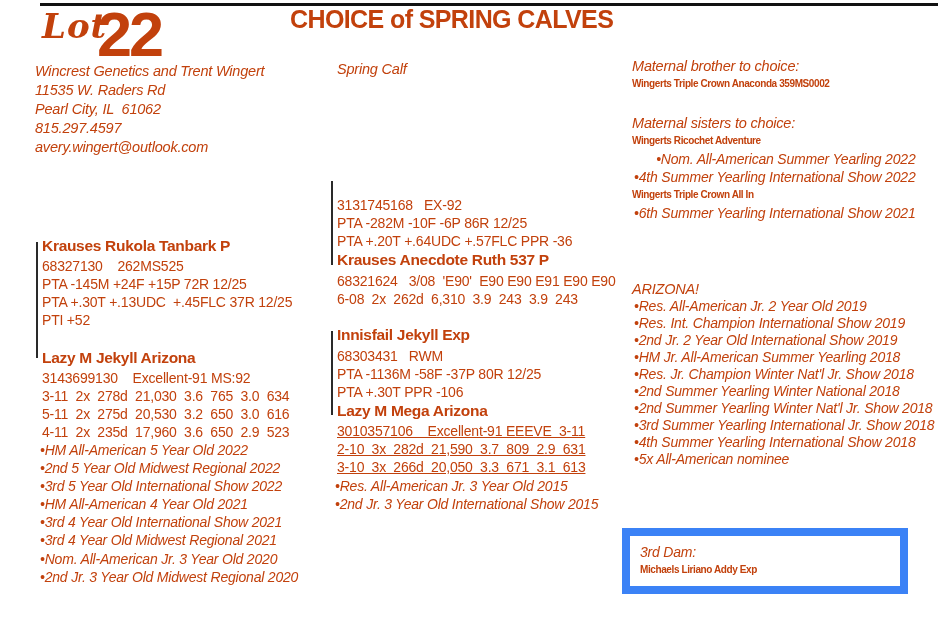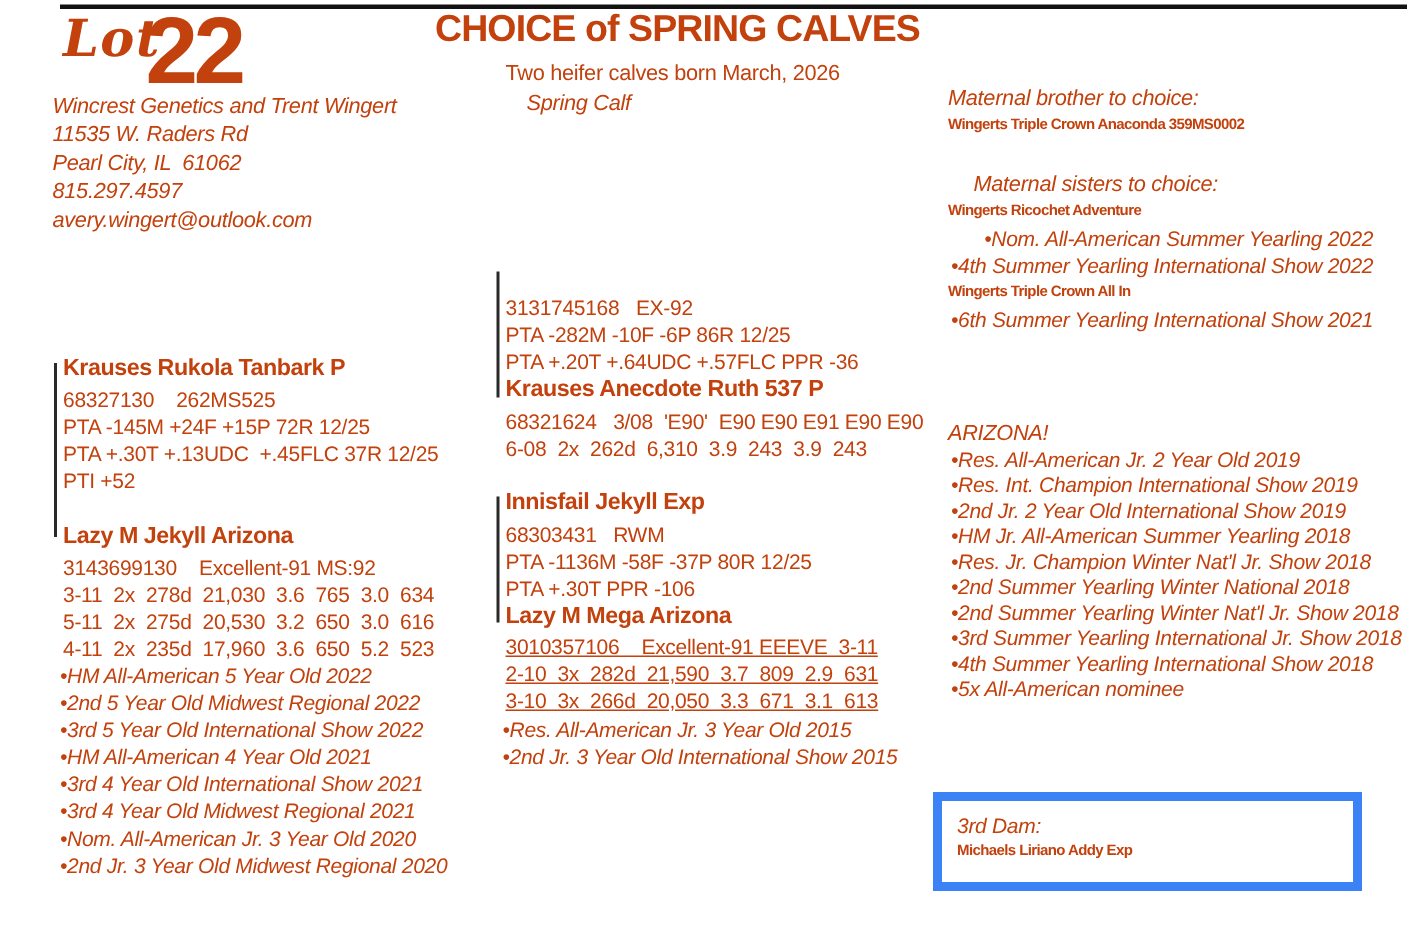--- a/index.html
+++ b/index.html
@@ -26,39 +26,38 @@
   }
   .lot-number{
     font-weight:bold;font-size:63px;letter-spacing:-3px;line-height:1;
   }
   .page-title{
     font-weight:bold;font-size:25px;letter-spacing:-0.6px;white-space:pre;
   }
   .sub{font-size:14.5px;letter-spacing:-0.2px;white-space:pre;line-height:19px;}
   .rc-name{font-size:10px;letter-spacing:-0.4px;white-space:pre;line-height:18px;font-weight:bold;}
   .third-dam-box{
-    border:6px solid #3b82f6;
+    border:8px solid #3b82f6;
     width:286px;height:66px;
     padding:7px 10px 0 10px;
     box-sizing:border-box;
   }
 </style>
 </head>
 <body>
 
 <div class="page">
 
   <div class="abs rule" style="left:40px;top:3px;width:898px;height:3px;"></div>
 
   <div class="abs lot-label" style="left:42px;top:6px;">Lot</div>
   <div class="abs lot-number" style="left:97px;top:3px;">22</div>
 
   <div class="abs page-title" style="left:290px;top:5px;">CHOICE of SPRING CALVES</div>
-  <div class="abs sub" style="left:337px;top:40px;">Two heifer calves born March, 2026</div>
-  <div class="abs sub italic" style="left:351px;top:60px;">Spring Calf</div>
+  <div class="abs sub italic" style="left:337px;top:60px;">Spring Calf</div>
 
   <div class="abs stack italic" style="left:35px;top:62px;">
     <span class="line sub">Wincrest Genetics and Trent Wingert</span>
     <span class="line sub">11535 W. Raders Rd</span>
     <span class="line sub">Pearl City, IL  61062</span>
     <span class="line sub">815.297.4597</span>
     <span class="line sub">avery.wingert@outlook.com</span>
   </div>
 
   <div class="abs bracket" style="left:36px;top:242px;height:116px;"></div>
@@ -67,21 +66,21 @@
     <span class="line">68327130    262MS525</span>
     <span class="line">PTA -145M +24F +15P 72R 12/25</span>
     <span class="line">PTA +.30T +.13UDC  +.45FLC 37R 12/25</span>
     <span class="line">PTI +52</span>
   </div>
   <div class="abs ped-name" style="left:42px;top:349px;">Lazy M Jekyll Arizona</div>
   <div class="abs stack" style="left:42px;top:369px;">
     <span class="line">3143699130    Excellent-91 MS:92</span>
     <span class="line">3-11  2x  278d  21,030  3.6  765  3.0  634</span>
     <span class="line">5-11  2x  275d  20,530  3.2  650  3.0  616</span>
-    <span class="line">4-11  2x  235d  17,960  3.6  650  5.2  523</span>
+    <span class="line">4-11  2x  235d  17,960  3.6  650  2.9  523</span>
   </div>
   <div class="abs stack awards italic" style="left:40px;top:441px;">
     <span class="line">•HM All-American 5 Year Old 2022</span>
     <span class="line">•2nd 5 Year Old Midwest Regional 2022</span>
     <span class="line">•3rd 5 Year Old International Show 2022</span>
     <span class="line">•HM All-American 4 Year Old 2021</span>
     <span class="line">•3rd 4 Year Old International Show 2021</span>
     <span class="line">•3rd 4 Year Old Midwest Regional 2021</span>
     <span class="line">•Nom. All-American Jr. 3 Year Old 2020</span>
     <span class="line">•2nd Jr. 3 Year Old Midwest Regional 2020</span>
@@ -113,21 +112,21 @@
     <span class="line">3-10  3x  266d  20,050  3.3  671  3.1  613</span>
   </div>
   <div class="abs stack awards italic" style="left:335px;top:477px;">
     <span class="line">•Res. All-American Jr. 3 Year Old 2015</span>
     <span class="line">•2nd Jr. 3 Year Old International Show 2015</span>
   </div>
 
   <div class="abs sub italic" style="left:632px;top:57px;">Maternal brother to choice:</div>
   <div class="abs rc-name" style="left:632px;top:75px;">Wingerts Triple Crown Anaconda 359MS0002</div>
 
-  <div class="abs sub italic" style="left:632px;top:114px;margin-left:17px;">Maternal sisters to choice:</div>
+  <div class="abs sub italic" style="left:632px;top:114px;">Maternal sisters to choice:</div>
   <div class="abs rc-name" style="left:632px;top:132px;">Wingerts Ricochet Adventure</div>
   <div class="abs stack awards italic" style="left:634px;top:150px;text-align:right;">
     <span class="line">•Nom. All-American Summer Yearling 2022</span>
     <span class="line">•4th Summer Yearling International Show 2022</span>
   </div>
   <div class="abs rc-name" style="left:632px;top:186px;">Wingerts Triple Crown All In</div>
   <div class="abs stack awards italic" style="left:634px;top:204px;">
     <span class="line">•6th Summer Yearling International Show 2021</span>
   </div>
 

